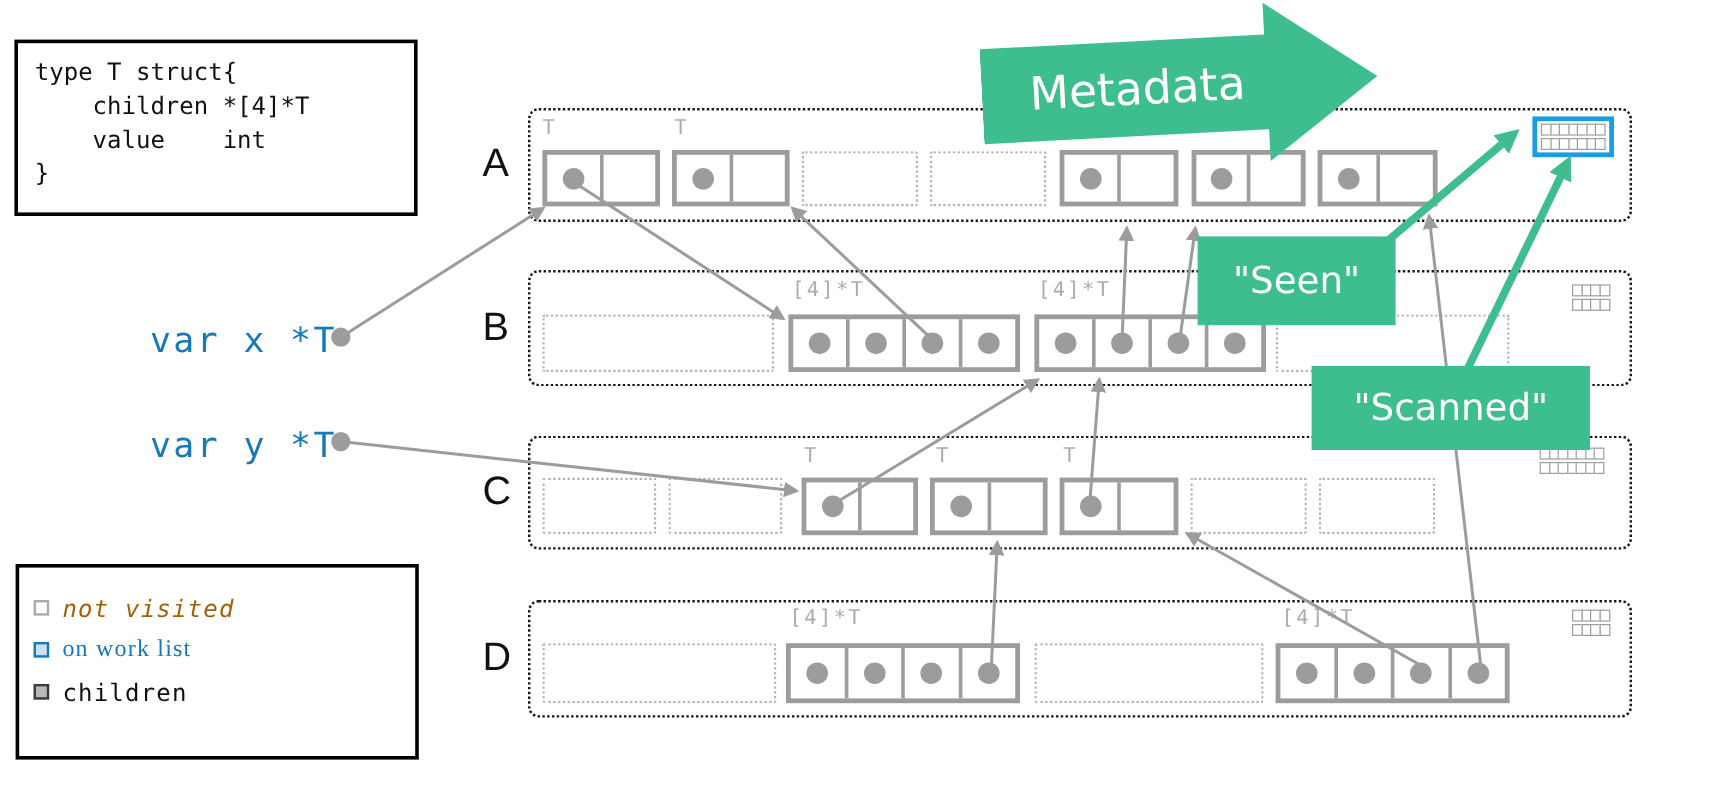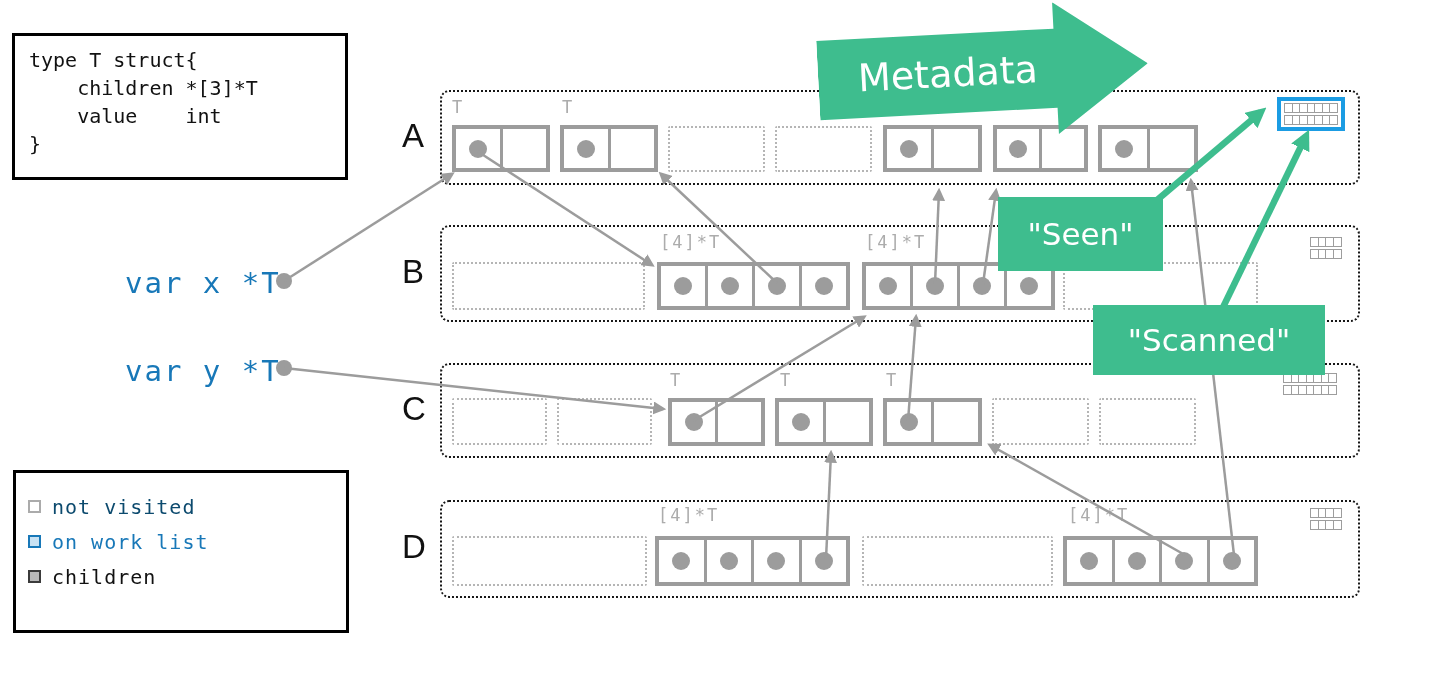--- a/index.html
+++ b/index.html
@@ -51,37 +51,37 @@
   .callout{position:absolute;background:#3ebd8e;color:#fff;display:flex;align-items:center;
            justify-content:center;font-family:"DejaVu Sans","Liberation Sans",sans-serif;
            font-size:31px;z-index:5;}
 </style>
 </head>
 <body>
 
 <div id="stage">
 
   <div class="codebox" id="codebox">type T struct{
-    children *[3]*T
+    children *[4]*T
     value    int
 }</div>
 
   <div id="vars">
       <div class="varlabel" style="left: 125px; top: 266px; position: absolute;">var x *T</div>
       <div class="varlabel" style="left: 125px; top: 354px; position: absolute;">var y *T</div>
     </div>
 
   <div class="legendbox" id="legendbox">
       <div class="legend-item">
         <div class="swatch" style="border-color: rgb(171, 171, 171); background: rgb(255, 255, 255);"></div>
-        <div style="color: #0c4a6e;">not visited</div>
+        <div style="color: #a16207; font-style: italic;">not visited</div>
       </div>
       <div class="legend-item">
         <div class="swatch" style="border-color: rgb(24, 120, 184); background: rgb(201, 226, 243);"></div>
-        <div style="color: rgb(24, 120, 184);">on work list</div>
+        <div style="color: rgb(24, 120, 184); font-family: Liberation Serif, serif;">on work list</div>
       </div>
       <div class="legend-item">
         <div class="swatch" style="border-color: rgb(59, 59, 59); background: rgb(185, 185, 185);"></div>
         <div style="color: rgb(17, 17, 17);">children</div>
       </div>
     </div>
 
   <div id="heap">
       <div class="row-container" style="left: 440px; top: 90px; width: 920px; height: 95px; position: absolute;"></div>
       <div class="row-label" style="left: 402px; top: 116.5px; position: absolute;">A</div>

